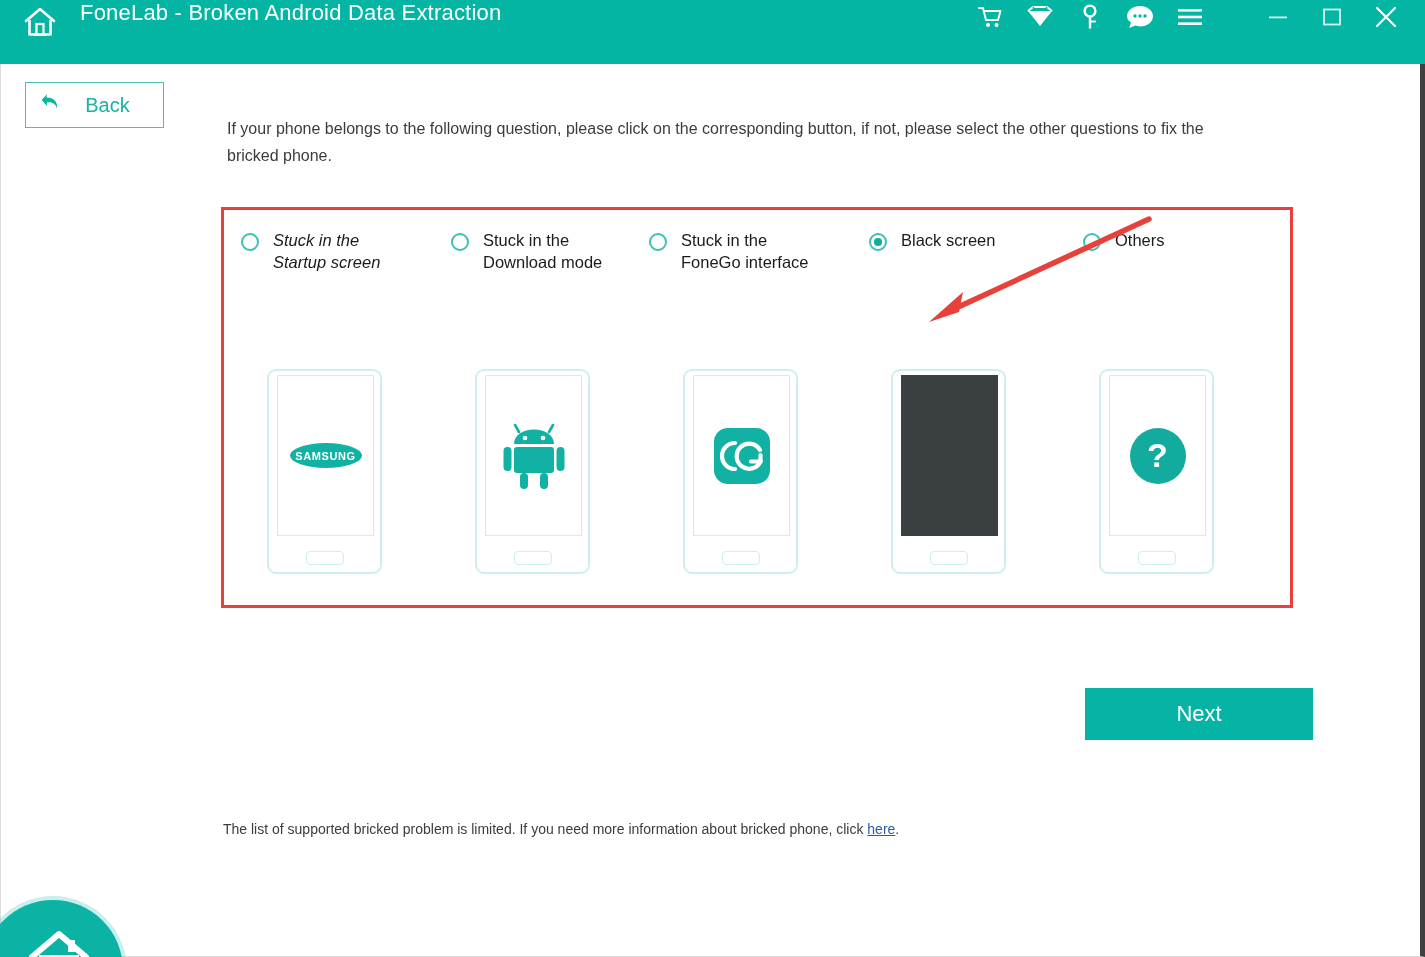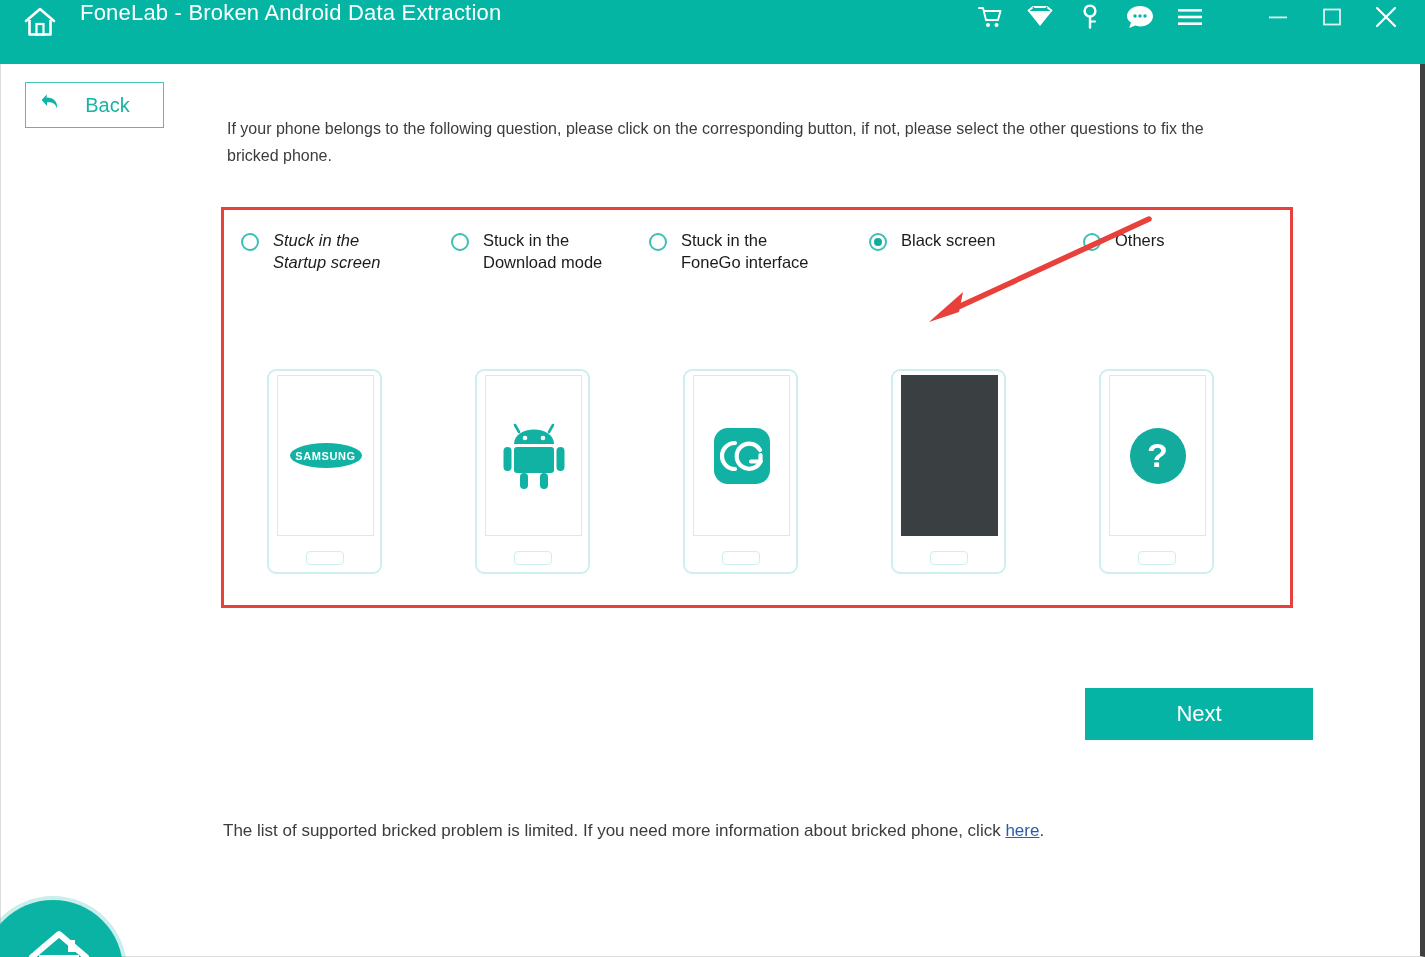--- a/index.html
+++ b/index.html
@@ -280,21 +280,21 @@
     font-size: 22px;
     font-family: "Liberation Sans", sans-serif;
     cursor: pointer;
   }
 
   
   .footer-note {
     position: absolute;
     left: 222px; top: 757px;
     color: #3c3c3c;
-    font-size: 17px;
+    font-size: 14px;
   }
   .footer-note a {
     color: #2b5ca8;
     text-decoration: underline;
   }
 
   
   .home-bubble {
     position: absolute;
     left: -18px; top: 836px;

